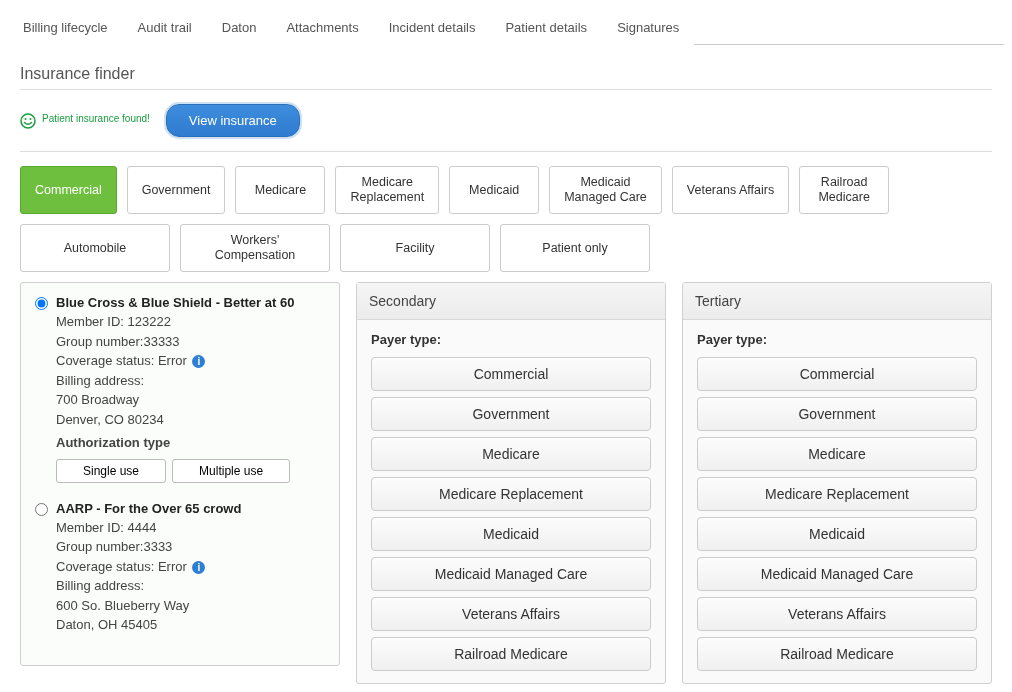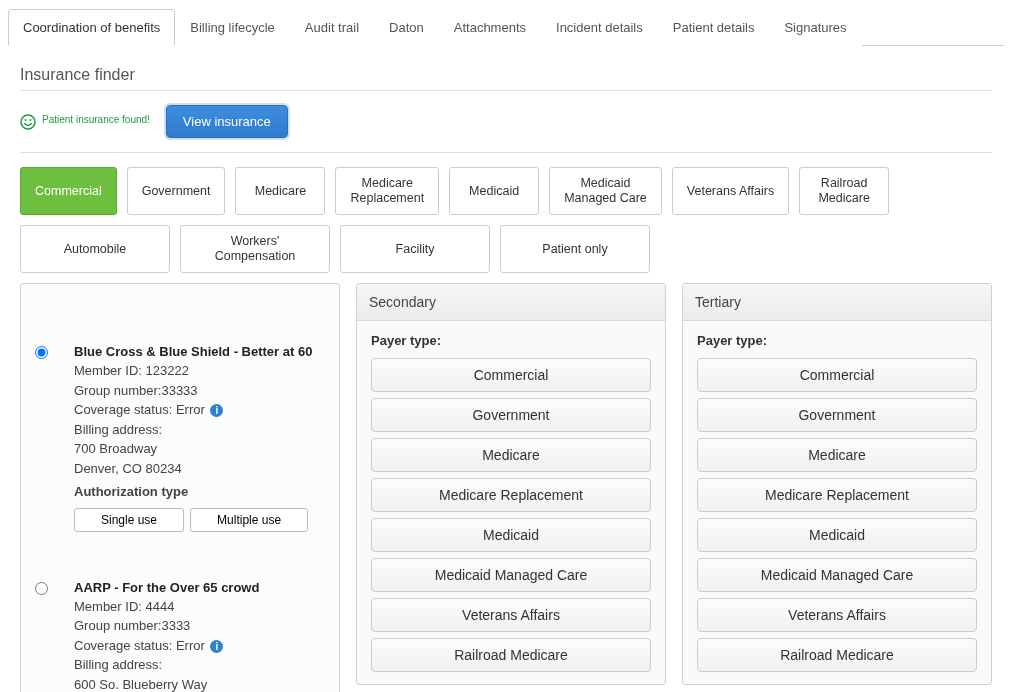--- a/index.html
+++ b/index.html
@@ -47,22 +47,22 @@
     gap: 6px;
   }
   .smile-icon {
     width: 16px; height: 16px; display: inline-block;
   }
   hr.rule { border: none; border-top: 1px solid #ddd; margin: 4px 0 14px 0; }
   .btn-primary {
     background: linear-gradient(#3e8ddd, #2f7bd0);
     border: 1px solid #2a6fb8;
     color: #fff;
-    padding: 8px 16px;
-    border-radius: 4px;
+    padding: 8px 22px;
+    border-radius: 13px;
     cursor: pointer;
     font-size: 13px;
     box-shadow: 0 0 0 2px rgba(60,130,210,0.25);
   }
   .category-grid {
     display: flex;
     flex-wrap: wrap;
     gap: 10px;
     margin-bottom: 10px;
   }
@@ -112,24 +112,23 @@
     background: linear-gradient(#f5f5f5, #ececec);
   }
   .panel.primary .panel-header {
     background: linear-gradient(#cde9c0, #b9dea7);
     color: #2d6b1f;
     font-weight: 600;
   }
   .panel-body { padding: 12px 14px; }
   .ins-option {
     display: flex;
-    gap: 26px;
+    gap: 8px;
     margin-bottom: 18px;
     align-items: flex-start;
-    margin-top: 48px;
   }
   .ins-option input[type=radio] { margin-top: 2px; }
   .ins-title { font-weight: 700; color: #222; margin-bottom: 2px; }
   .ins-line { color: #444; line-height: 1.5; }
   .auth-label { font-weight: 700; margin-top: 4px; }
   .small-btn {
     border: 1px solid #bbb;
     background: #fff;
     border-radius: 3px;
     padding: 4px 26px;
@@ -163,21 +162,20 @@
     font-size: 14px;
     color: #333;
     text-align: center;
     box-shadow: inset 0 1px 0 #fff;
   }
 </style>
 </head>
 <body>
 
 <div class="tab-bar" id="tab-bar">
-    <div class="tab active">Coordination of benefits</div>
     <div class="tab">Billing lifecycle</div>
     <div class="tab">Audit trail</div>
     <div class="tab">Daton</div>
     <div class="tab">Attachments</div>
     <div class="tab">Incident details</div>
     <div class="tab">Patient details</div>
     <div class="tab">Signatures</div>
   </div>
 
 <div class="content">

